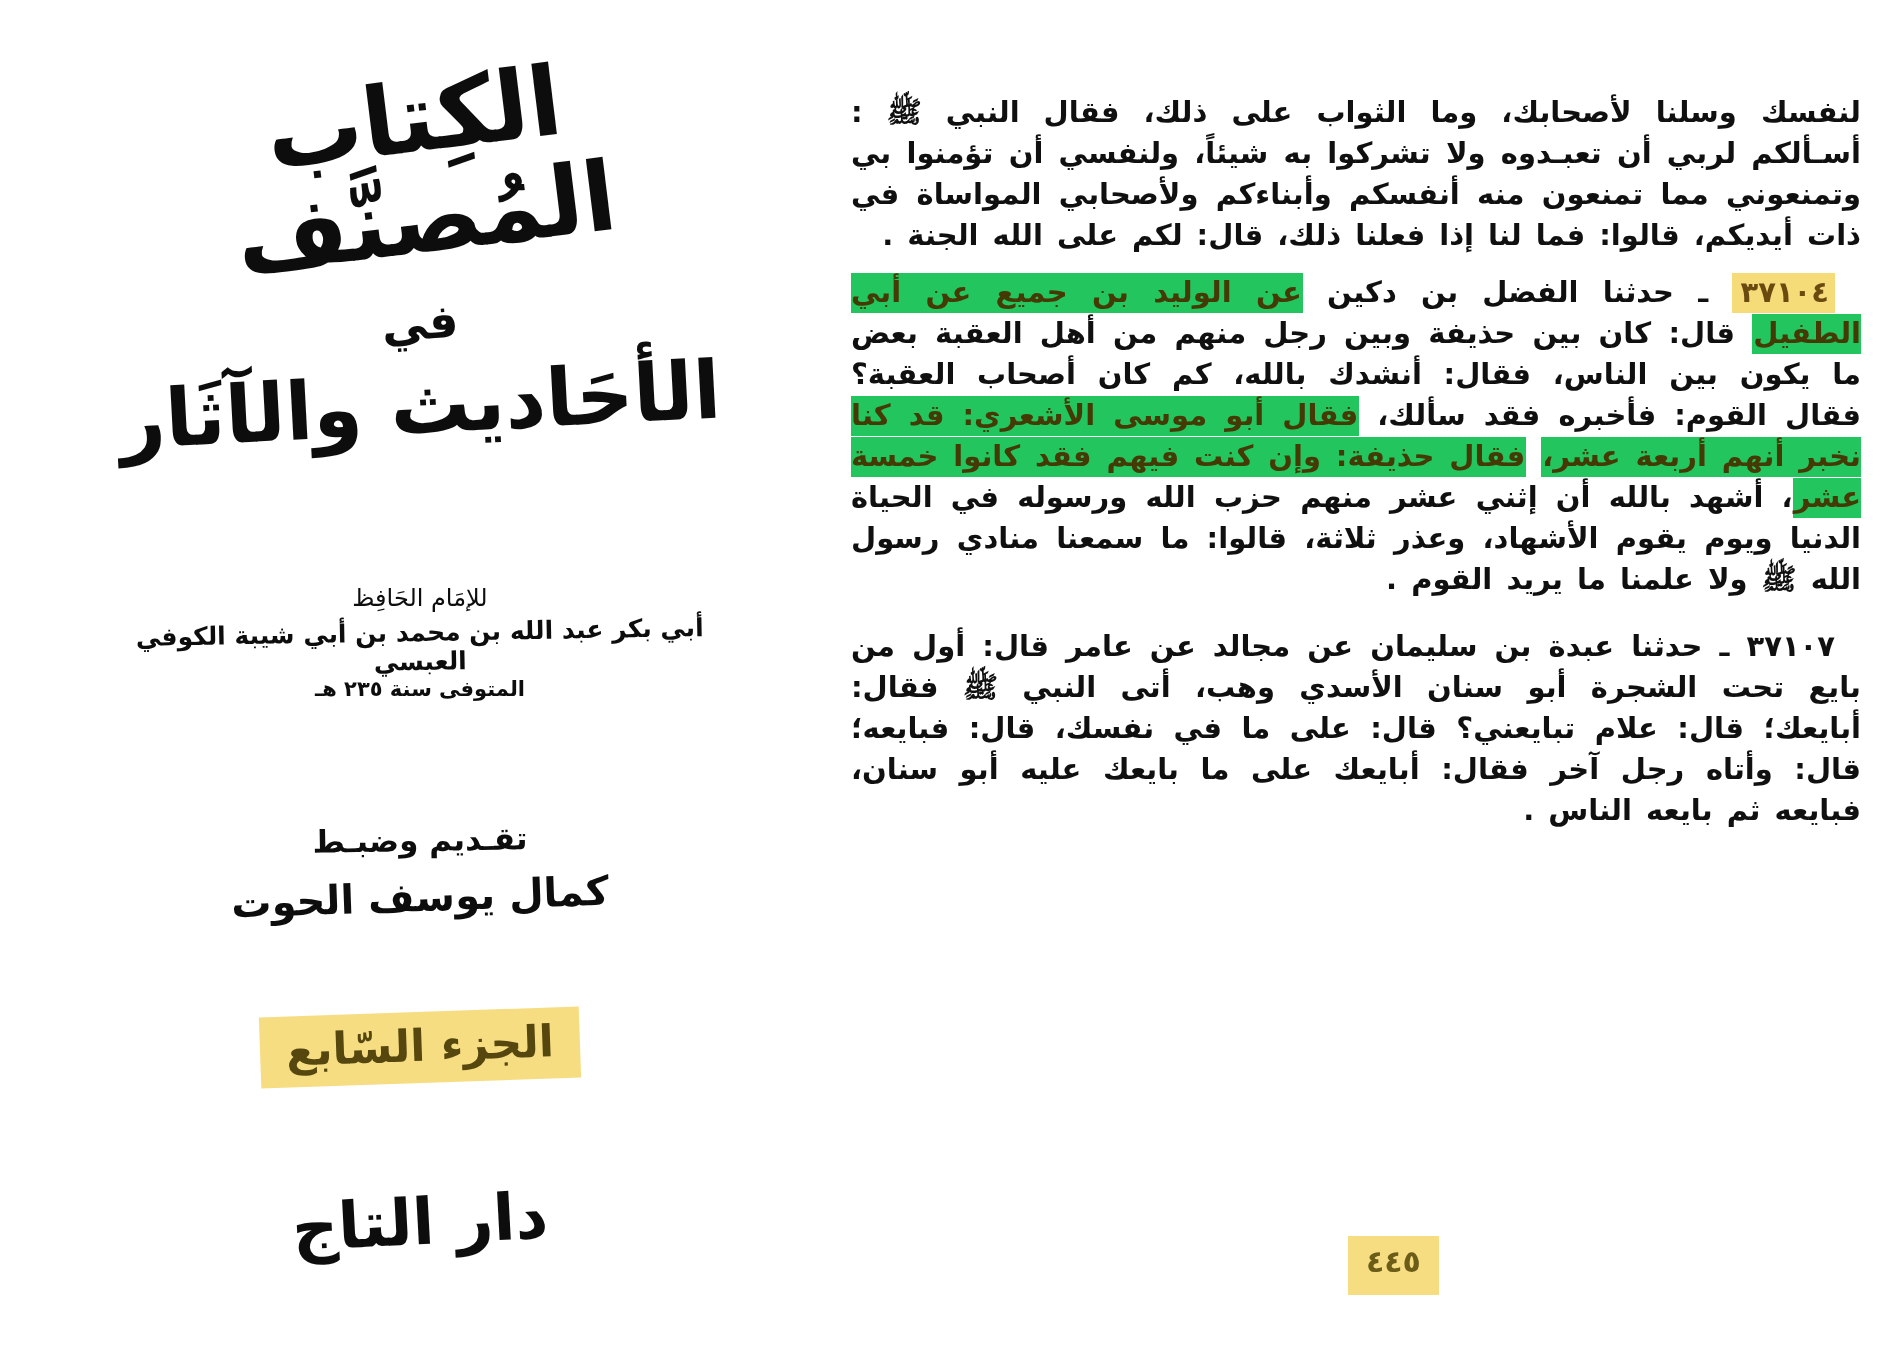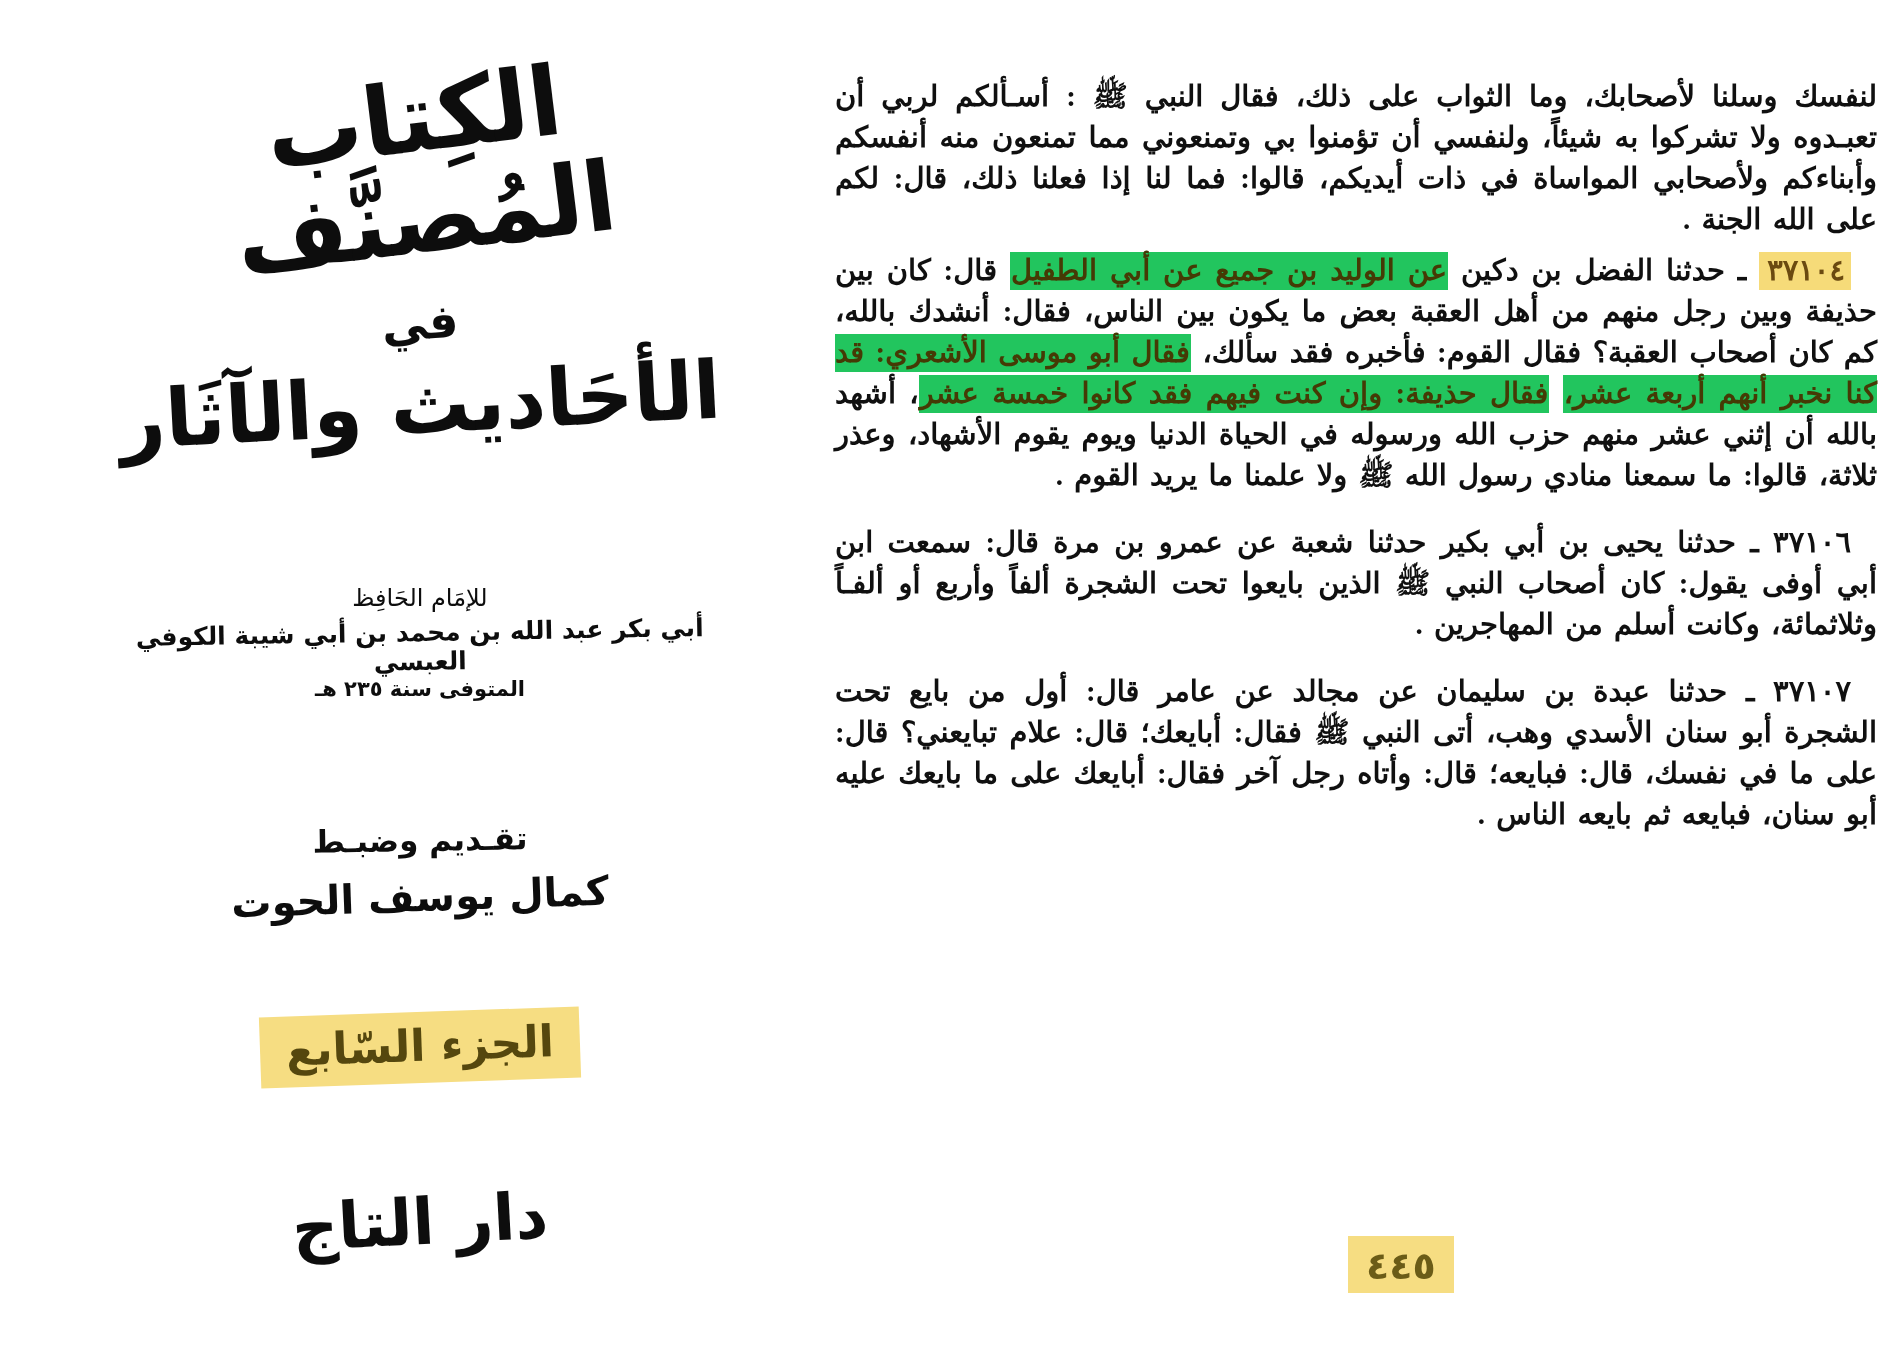--- a/index.html
+++ b/index.html
@@ -22,29 +22,29 @@
   .t-volume-wrap{top:1012px;}
   .t-volume{display:inline-block;background:#f6dd82;color:#55470e;font-size:44px;font-weight:bold;
     padding:8px 26px 12px 26px;transform:rotate(-2deg);}
   .t-publisher{top:1185px;font-size:64px;font-weight:bold;transform:rotate(-3deg);letter-spacing:2px;}
   
   #right-page{
     position:absolute;left:835px;top:76px;width:1042px;direction:rtl;
     font-size:29px;line-height:41px;font-weight:bold;color:#101010;
     text-align:justify;word-spacing:4px;
   }
-  #right-page p{margin:0;font-family:Liberation Serif, serif;}
+  #right-page p{margin:16px;}
   #right-page p.hadith{text-indent:26px;}
   #right-page p.gap-sm{margin-top:10px;}
   #right-page p.gap{margin-top:26px;}
   mark.hl{background:#22c55e;color:#453a05;padding:2px 1px 4px 1px;}
   mark.hl-num{background:#f6db79;color:#6b4a10;padding:2px 6px 4px 8px;}
   #page-number{
     position:absolute;left:1348px;top:1236px;background:#f6dd82;
-    color:#6b5c17;font-size:38px;font-weight:bold;padding:8px 18px 5px 18px;
+    color:#6b5c17;font-size:30px;font-weight:bold;padding:8px 18px 16px 18px;
     direction:rtl;
   }
 </style>
 </head>
 <body>
 
 <div id="left-page">
   <div class="lp t-main">الكِتاب المُصنَّف</div>
   <div class="lp t-fi">في</div>
   <div class="lp t-sub">الأحَاديث والآثَار</div>
@@ -61,23 +61,20 @@
 
 <div id="right-page">
 
   <p>لنفسك وسلنا لأصحابك، وما الثواب على ذلك، فقال النبي ﷺ : أسـألكم لربي أن تعبـدوه ولا تشركوا به شيئاً، ولنفسي أن تؤمنوا بي وتمنعوني مما تمنعون منه أنفسكم وأبناءكم ولأصحابي المواساة في ذات أيديكم، قالوا: فما لنا إذا فعلنا ذلك، قال: لكم على الله الجنة .</p>
 
   <p class="hadith gap-sm">
     <mark class="hl-num">٣٧١٠٤</mark><span> ـ حدثنا الفضل بن دكين </span><mark class="hl">عن الوليد بن جميع عن أبي الطفيل</mark><span> قال: كان بين حذيفة وبين رجل منهم من أهل العقبة بعض ما يكون بين الناس، فقال: أنشدك بالله، كم كان أصحاب العقبة؟ فقال القوم: فأخبره فقد سألك، </span><mark class="hl">فقال أبو موسى الأشعري: قد كنا نخبر أنهم أربعة عشر،</mark><span> </span><mark class="hl">فقال حذيفة: وإن كنت فيهم فقد كانوا خمسة عشر</mark><span>، أشهد بالله أن إثني عشر منهم حزب الله ورسوله في الحياة الدنيا ويوم يقوم الأشهاد، وعذر ثلاثة، قالوا: ما سمعنا منادي رسول الله ﷺ ولا علمنا ما يريد القوم .</span>
   </p>
 
 
-  <p class="hadith gap">
-    <span>٣٧١٠٦</span><span> ـ حدثنا يحيى بن أبي بكير حدثنا شعبة عن عمرو بن مرة قال: سمعت ابن أبي أوفى يقول: كان أصحاب النبي ﷺ الذين بايعوا تحت الشجرة ألفاً وأربع أو ألفـاً وثلاثمائة، وكانت أسلم من المهاجرين .</span>
-  </p>
 
   <p class="hadith gap">
     <span>٣٧١٠٧</span><span> ـ حدثنا عبدة بن سليمان عن مجالد عن عامر قال: أول من بايع تحت الشجرة أبو سنان الأسدي وهب، أتى النبي ﷺ فقال: أبايعك؛ قال: علام تبايعني؟ قال: على ما في نفسك، قال: فبايعه؛ قال: وأتاه رجل آخر فقال: أبايعك على ما بايعك عليه أبو سنان، فبايعه ثم بايعه الناس .</span>
   </p>
 
 
 </div>
 
 <div id="page-number">٤٤٥</div>
 

